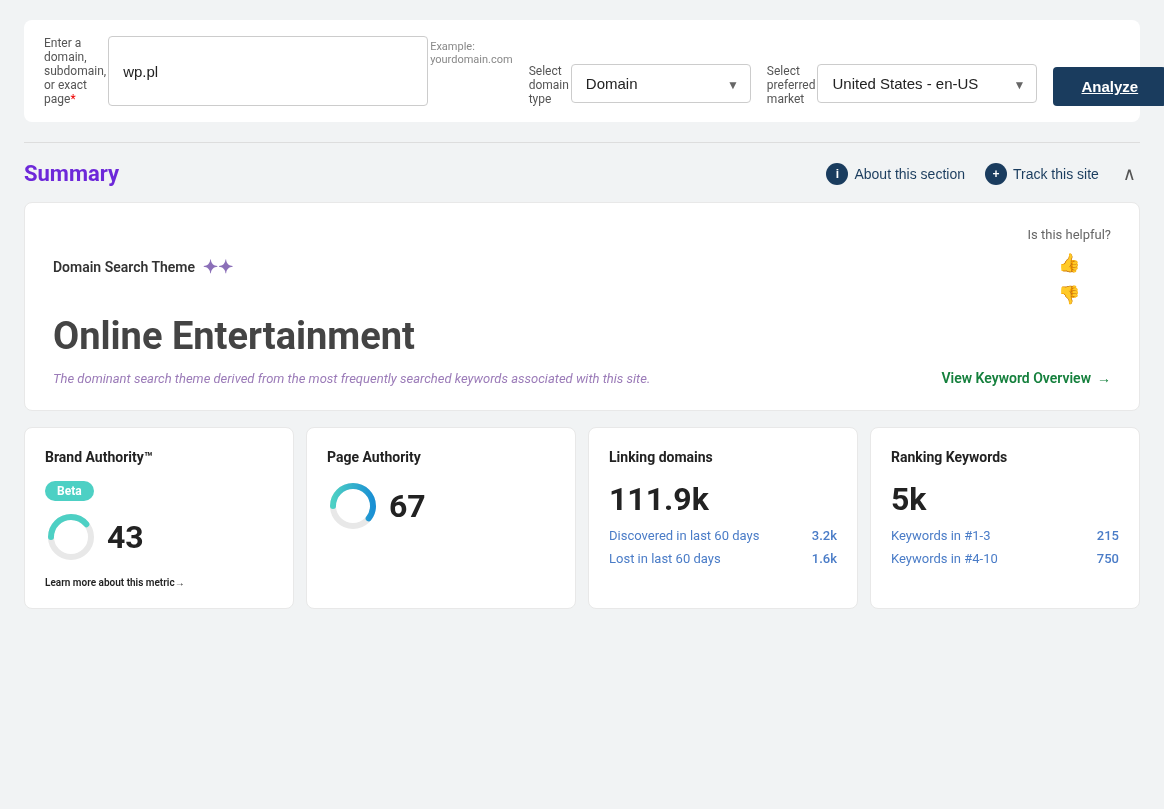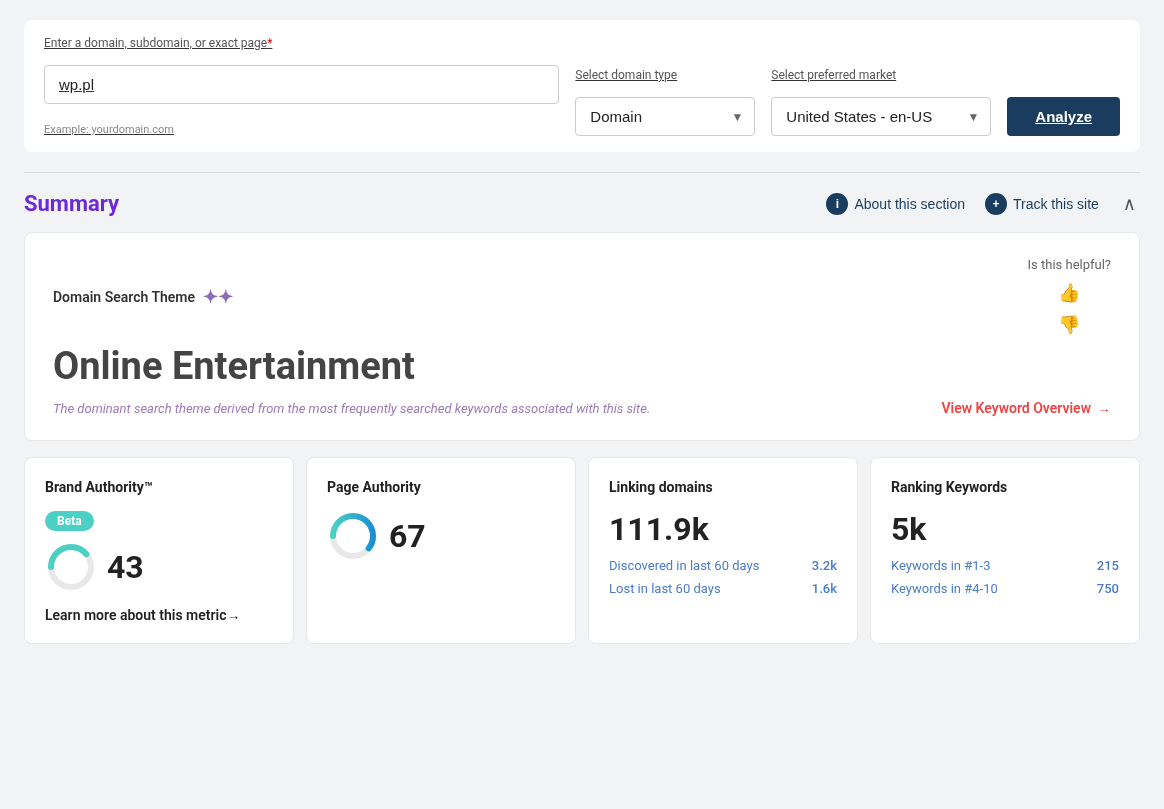--- a/index.html
+++ b/index.html
@@ -21,23 +21,22 @@
       padding: 16px 20px 16px 20px;
       margin-bottom: 20px;
     }
     .search-row {
       display: flex;
       align-items: flex-end;
       gap: 16px;
     }
     .input-group {
       display: flex;
-      flex-direction: column;
-      gap: 15px;
-      text-decoration: underline;
+      flex-direction: row;
+      gap: 2px;
     }
     .input-group label {
       font-size: 12px;
       color: #555;
     }
     .input-group label span.required {
       color: #e00;
     }
     .domain-input-wrapper {
       flex: 1;
@@ -212,21 +211,21 @@
       font-size: 13px;
       color: #9b7bb8;
       font-style: italic;
       max-width: 600px;
     }
     .view-keyword-link {
       display: flex;
       align-items: center;
       gap: 6px;
       font-size: 14px;
-      color: #ef4444;
+      color: #15803d;
       font-weight: 600;
       cursor: pointer;
       text-decoration: none;
     }
     
     .metrics-row {
       display: flex;
       gap: 12px;
     }
     .metric-card {
@@ -282,21 +281,21 @@
       font-size: 12px;
       font-weight: 700;
       border-radius: 20px;
       padding: 3px 12px;
       display: inline-block;
       margin-bottom: 10px;
     }
     .learn-more-link {
       display: flex;
       align-items: flex-end;
-      font-size: 14px;
+      font-size: 10px;
       font-weight: 600;
       color: #222;
       cursor: pointer;
       margin-top: 14px;
     }
     
     .ld-main {
       font-size: 32px;
       font-weight: 700;
       color: #222;

